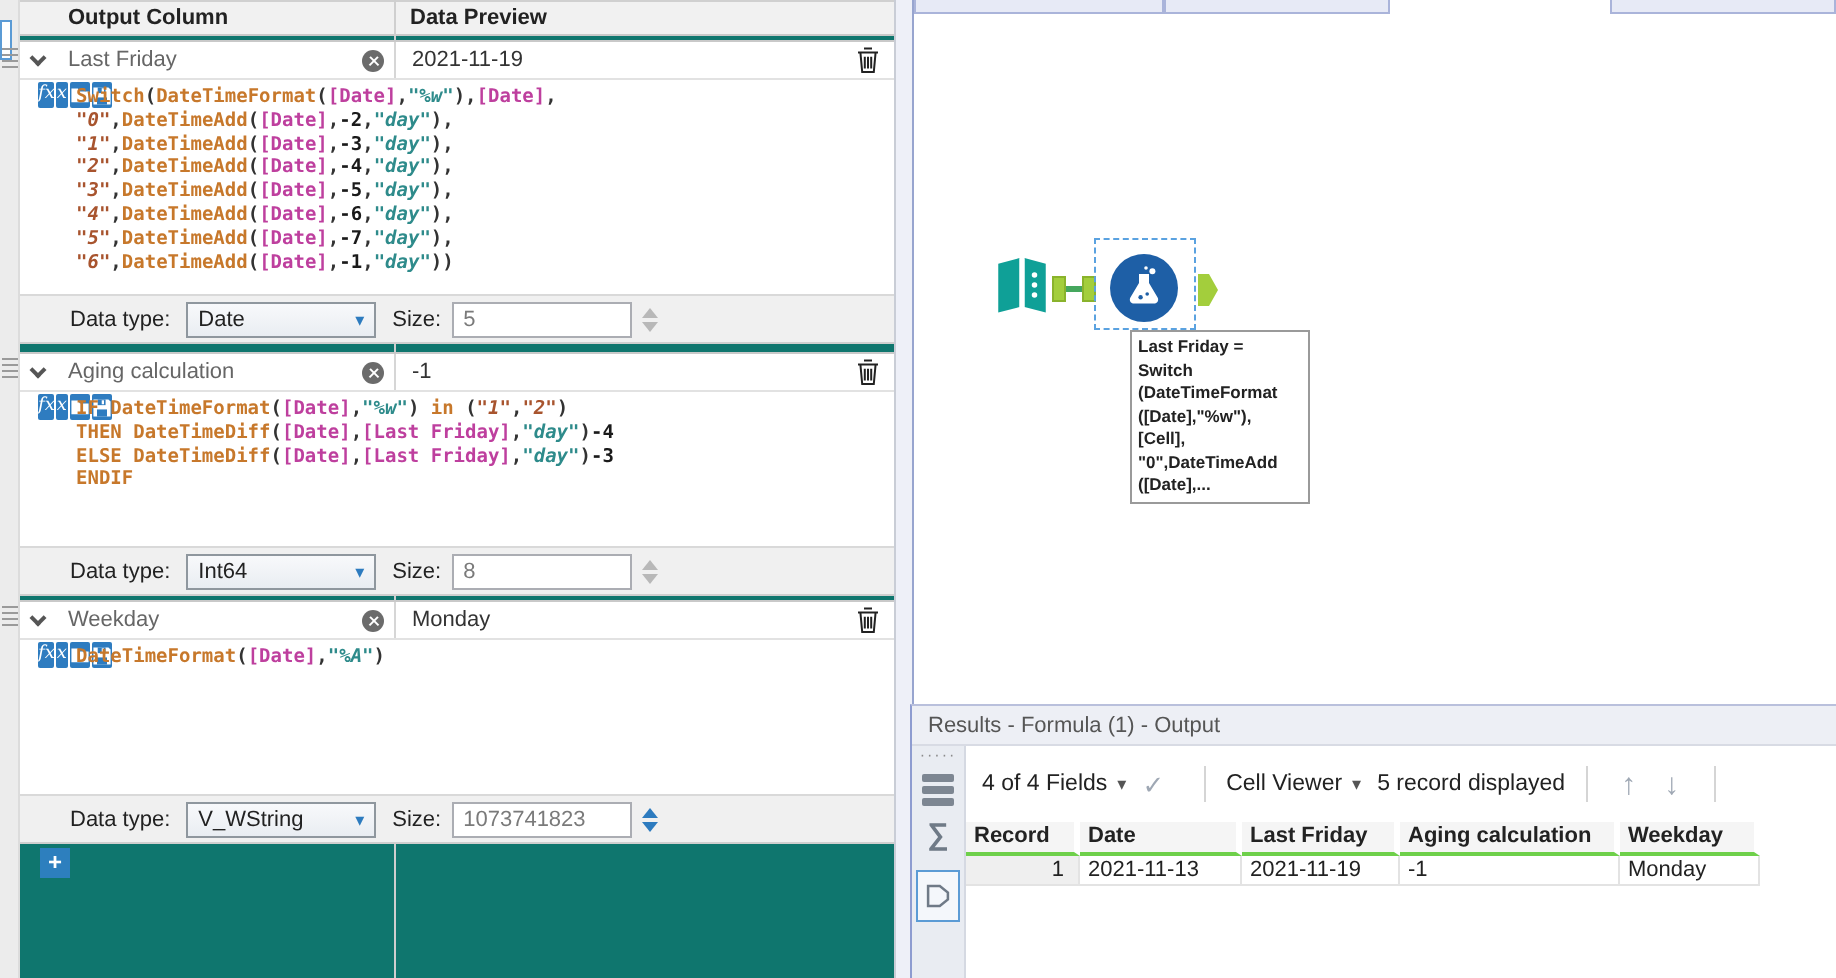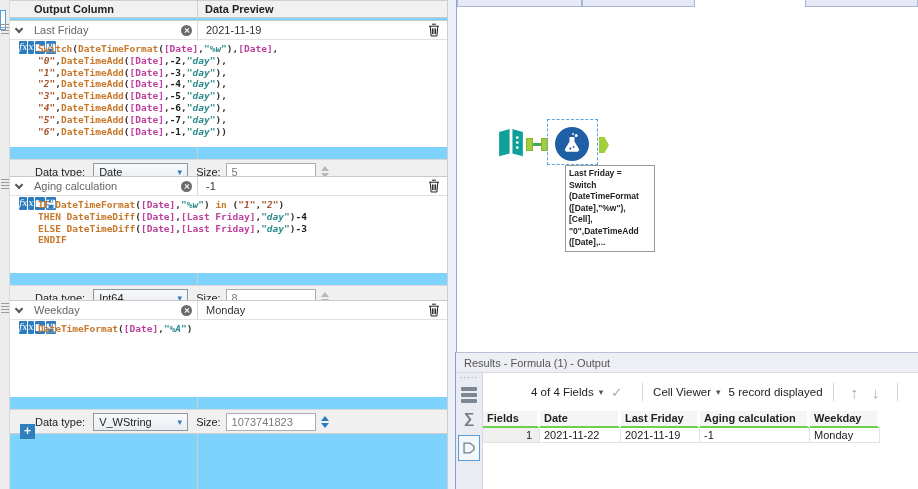--- a/index.html
+++ b/index.html
@@ -7,21 +7,21 @@
     font-family:"Liberation Sans", sans-serif; font-size:11px; color:#222; }
   .abs { position:absolute; }
 
   
   #left-strip { left:0; top:0; width:10px; height:489px; background:#ececec; border-right:1px solid #dcdcdc; }
   #corner-box { left:0; top:10px; width:6px; height:20px; background:#fff; border:1px solid #5b9bd5; }
   .row-grip { left:1px; width:8px; height:11px;
     background:repeating-linear-gradient(to bottom,#9a9a9a 0,#9a9a9a 1px,transparent 1px,transparent 3px); }
 
   
-  #config { left:10px; top:0; width:437px; height:489px; background:#7dd3fc; }
+  #config { left:10px; top:0; width:437px; height:489px; background:#0f766e; }
   #cfg-header { left:0; top:2px; width:100%; height:18px; background:#f1f1f1;
     border-top:1px solid #d0d0d0; border-bottom:1px solid #c9c9c9; }
   #cfg-header .h1 { position:absolute; left:24px; top:3px; font-weight:bold; }
   #cfg-header .h2 { position:absolute; left:195px; top:3px; font-weight:bold; }
   #cfg-header .vsep { position:absolute; left:187px; top:0; width:1px; height:100%; background:#cfcfcf; }
 
   .expr { position:absolute; left:0; width:100%; }
   .expr:nth-of-type(1) { top:20px; }
   .expr:nth-of-type(2) { top:176px; }
   .expr:nth-of-type(3) { top:300px; }
@@ -54,21 +54,21 @@
   .code-text { flex:1; padding:3px 0 0 5px; font-family:"DejaVu Sans Mono",monospace;
     font-size:9.5px; line-height:11.8px; font-weight:600; white-space:pre; }
   .tk-fn,.tk-kw { color:#C7782B; }
   .tk-col { color:#BE3F9E;text-align:center; }
   .tk-str { color:#2E8B8B; font-style:italic; }
   .tk-nstr { color:#A8542E; font-style:italic; }
   .tk-num { color:#1a1a1a; }
   .tk-p { color:#333; }
 
   .dt-row { height:25px; background:#f0f0f0; border-top:1px solid #d9d9d9;
-    border-bottom:1px solid #cfcfcf; display:flex; align-items:center; padding-left:25px;margin-top:12px; }
+    border-bottom:1px solid #cfcfcf; display:flex; align-items:center; padding-left:25px; }
   .dd { width:95px; height:18px; margin-left:8px; background:linear-gradient(#f8f9fb,#e9edf2);
     border:1px solid #8f979e; display:flex; align-items:center; padding:0 5px; }
   .dd .dd-value { flex:1; color:#222; }
   .dd .caret { color:#2d7bbf; font-size:9px; }
   .size-label { margin-left:8px; }
   .size-box { width:90px; height:18px; margin-left:5px; background:#fff; border:1px solid #abadb3;
     display:flex; align-items:center; padding-left:5px; color:#7a7a7a; }
   .spin { display:flex; flex-direction:column; gap:2px; margin-left:5px; }
   .spin .up { width:0; height:0; border-left:4px solid transparent; border-right:4px solid transparent;
     border-bottom:5px solid #b8b8b8; }
@@ -110,21 +110,21 @@
   #res-body { display:flex; height:116px; }
   #res-iconstrip { width:27px; background:#e9ecf2; border-right:1px solid #d5d9e2;
     display:flex; flex-direction:column; align-items:center; padding-top:1px; }
   #res-grip-dots { color:#8a8a8a; font-size:8px; letter-spacing:1px; height:8px; line-height:8px; }
   #res-ico-table { margin-top:5px; width:16px; height:16px; display:flex; flex-direction:column; gap:2px; }
   #res-ico-table i { display:block; height:4px; background:#7d8692; border-radius:1px; }
   #res-ico-sigma { margin-top:7px; font-size:15px; font-weight:bold; color:#6f7a87; line-height:16px; }
   #res-ico-note-wrap { margin-top:9px; width:22px; height:26px; border:1px solid #5b9bd5;
     background:#f4f7fb; display:flex; align-items:center; justify-content:center; }
   #res-content { flex:1; position:relative; }
-  #res-toolbar { height:38px; display:flex; align-items:center; padding-left:8px; font-size:11.5px;margin-left:40px; }
+  #res-toolbar { height:38px; display:flex; align-items:center; padding-left:8px; font-size:11.5px; }
   #res-toolbar .lbl { color:#222; }
   #res-toolbar .caret { color:#555; font-size:9px; margin:0 8px 0 5px; }
   #res-toolbar .check { color:#9fa8b4; font-size:13px; margin-right:10px; }
   #res-toolbar .tsep { width:1px; height:18px; background:#d5d5d5; margin:0 10px; }
   #res-toolbar .arrow { color:#9fa8b4; font-size:15px; margin:0 7px; }
   #res-table { border-collapse:separate; border-spacing:0; font-size:11px; }
   #res-table th { font-weight:bold; text-align:left; padding:1px 4px 2px 4px; background:#f5f5f5;
     border-bottom:2px solid #6ED04A; border-right:3px solid #fff; white-space:nowrap; }
   #res-table td { padding:1px 4px; border-right:1px solid #e3e3e3; border-bottom:1px solid #e3e3e3;
     background:#fff; white-space:nowrap; }
@@ -383,31 +383,31 @@
         <span class="caret">▾</span>
         <span class="lbl">5 record displayed</span>
         <span class="tsep"></span>
         <span class="arrow">↑</span>
         <span class="arrow">↓</span>
         <span class="tsep"></span>
       </div>
       <table id="res-table">
         <thead>
             <tr>
-              <th class="w-rec">Fields</th>
+              <th class="w-rec">Record</th>
               <th class="w-date">Date</th>
               <th class="w-lf">Last Friday</th>
               <th class="w-ac">Aging calculation</th>
               <th class="w-wd">Weekday</th>
             </tr>
           </thead>
         <tbody>
             <tr>
               <td class="w-rec rec">1</td>
-              <td class="w-date">2021-11-22</td>
+              <td class="w-date">2021-11-13</td>
               <td class="w-lf">2021-11-19</td>
               <td class="w-ac">-1</td>
               <td class="w-wd">Monday</td>
             </tr>
           </tbody>
       </table>
     </div>
   </div>
 </div>
 

